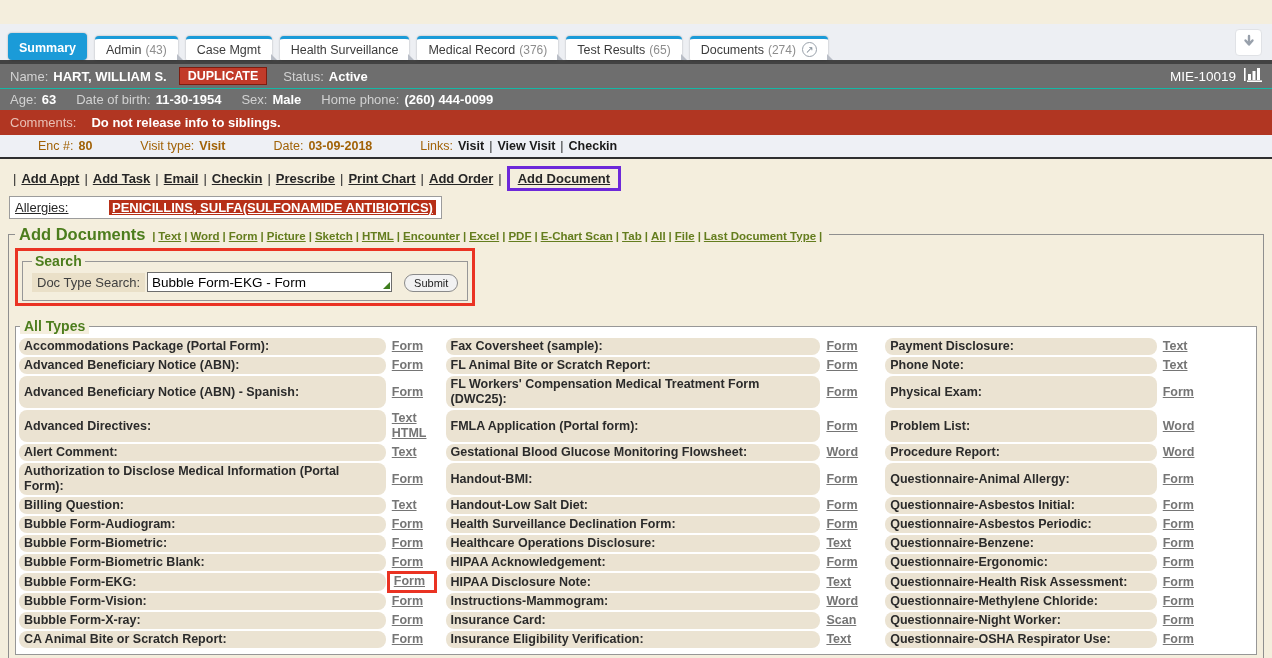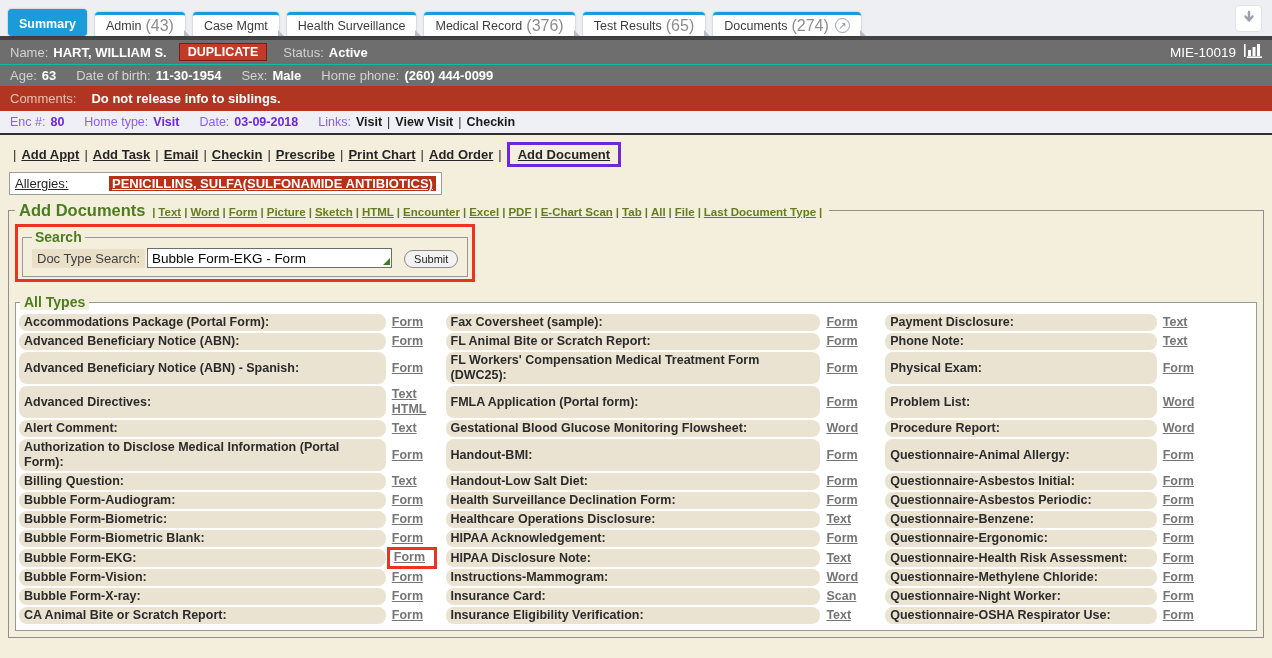--- a/index.html
+++ b/index.html
@@ -4,44 +4,44 @@
 <style>
   * { box-sizing: border-box; }
   html,body { margin:0; padding:0; }
   body {
     width:1272px; height:658px; overflow:hidden;
     background:#f4eedd;
     font-family:"Liberation Sans", sans-serif;
     font-size:13px; color:#222;
   }
   
-  .tabbar { height:36px; background:#edeff3; display:flex; align-items:flex-end; padding:0 0 0 8px; position:relative; }
+  .tabbar { height:36px; background:#edeff3; display:flex; align-items:flex-end; padding:0 0 0 8px; position:relative;margin-top:24px; }
   .tab { position:relative; display:flex; align-items:center; background:#fff; border-top:3px solid #1b9bd8;
          border-radius:4px 4px 1px 1px; height:24px; padding:0 11px; margin-right:8px; font-size:12.5px;
          color:#3c3c3c; box-shadow:0 0 2px rgba(0,0,0,.3); cursor:pointer; white-space:nowrap; }
   .tab:not(.active)::after { content:""; position:absolute; right:-5px; bottom:0; width:0; height:0;
          border-bottom:6px solid #b9bec7; border-right:6px solid transparent; }
   .tab.active { background:#1b9bd8; border-top-color:#1b9bd8; color:#fff; font-weight:bold; height:27px; border-radius:4px; }
-  .cnt { font-size:16px; color:#8d8d8d; margin-left:4px; }
+  .cnt { font-size:12px; color:#8d8d8d; margin-left:4px; }
   .ext-icon { width:15px; height:15px; border:1px solid #9aa2ab; border-radius:50%; color:#7d8893;
          font-size:10px; line-height:13px; text-align:center; margin-left:6px; font-weight:normal; }
   .pull-btn { position:absolute; right:10px; top:5px; width:27px; height:27px; background:#fff;
          border:1px solid #e0e2e6; border-radius:4px; display:flex; align-items:center; justify-content:center; cursor:pointer; }
   
   .bar { display:flex; align-items:center; padding:0 10px; }
   .bar .lbl { color:#d2d2d2; margin-right:5px; white-space:nowrap; }
   .bar .val { color:#fff; font-weight:bold; white-space:nowrap; }
   .gap { width:20px; flex:0 0 auto; }
   #name-bar { background:#6e6e6e; border-top:4px solid #424242; height:28px; }
   #age-bar  { background:#6f6f6f; border-top:1px solid #14b8a6; height:22px; }
   #comments-bar { background:#b13622; height:25px;align-items:center; }
   #comments-bar .lbl { color:#e9c0b5; }
   #enc-bar { background:#eef0f5; height:24px; border-bottom:2px solid #2f2f2f; font-size:12.5px; }
-  #enc-bar .lbl { color:#8b5cf6; }
-  #enc-bar .val { color:#6d28d9; }
+  #enc-bar .lbl { color:#a16207;margin-left:28px; }
+  #enc-bar .val { color:#a16207; }
   .dup { background:#c23b2a; border:1px solid #7e1d10; color:#fff; font-weight:bold; padding:1px 8px;
          margin:0 16px 0 12px; font-size:12.5px; }
   .spacer { flex:1; }
   .mrn { color:#fff; font-size:13.5px; margin-right:8px; }
   
   .content { padding:8px 8px 0 8px; }
   .actions { margin:4px 0 8px 0; font-size:13px; }
   .sep { margin:0 5px; color:#2a2a2a; }
   .lnk { color:#262626; text-decoration:underline; font-weight:bold; cursor:pointer; }
   .red-frame-inline { display:inline-block; border:3px solid #6d28d9; padding:2px 8px; margin:-6px 0; }
@@ -156,21 +156,21 @@
 <div class="bar" id="comments-bar">
   <span class="lbl">Comments:</span>
   <span class="gap" style="width:10px;"></span>
   <span class="val">Do not release info to siblings.</span>
 </div>
 
 <div class="bar" id="enc-bar">
   <span class="lbl">Enc #:</span>
   <span class="val">80</span>
   <span class="gap"></span>
-  <span class="lbl">Home type:</span>
+  <span class="lbl">Visit type:</span>
   <span class="val">Visit</span>
   <span class="gap"></span>
   <span class="lbl">Date:</span>
   <span class="val">03-09-2018</span>
   <span class="gap"></span>
   <span class="lbl">Links:</span>
   <span id="enc-links"><span class="enc-link">Visit</span><span class="sep">|</span><span class="enc-link">View Visit</span><span class="sep">|</span><span class="enc-link">Checkin</span></span>
 </div>
 
 <div class="content">

